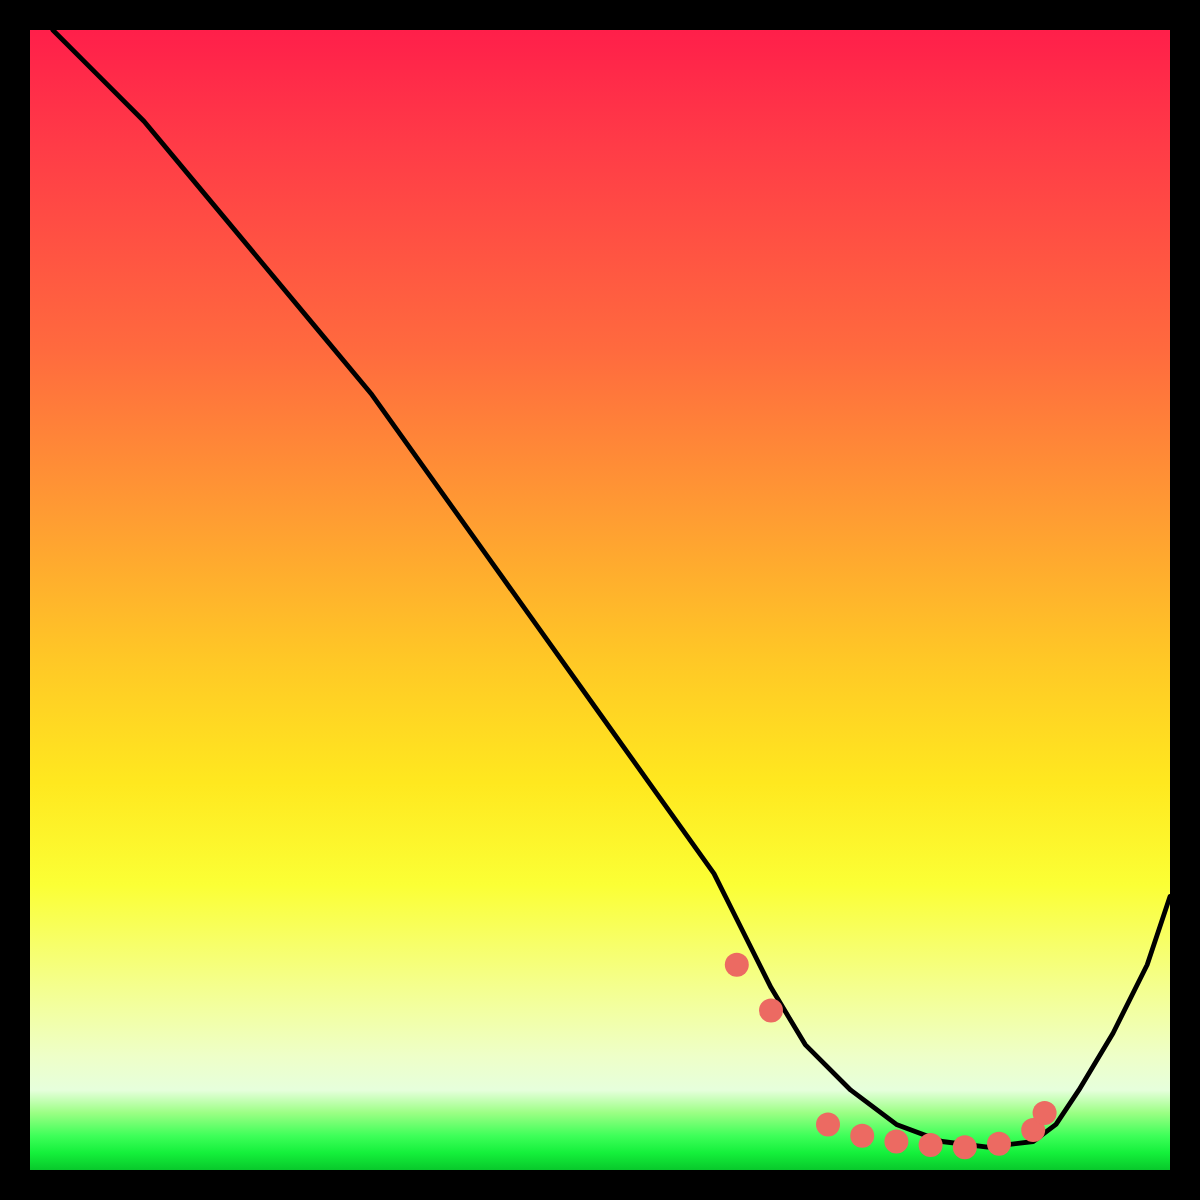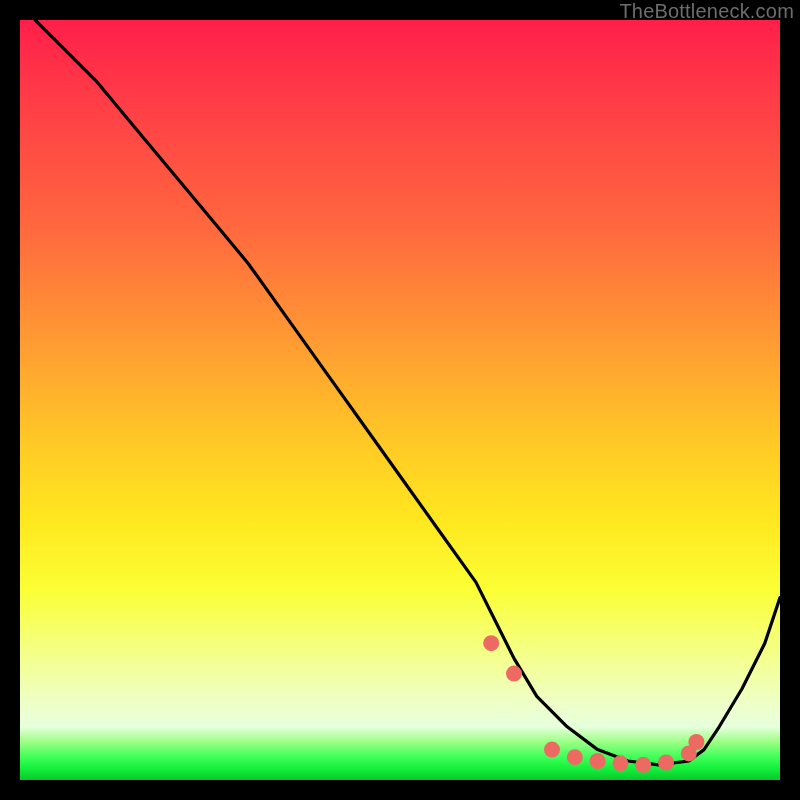--- a/index.html
+++ b/index.html
@@ -72,21 +72,20 @@
   }
   .marker {
     fill: #ec6a62;
     stroke: none;
   }
 </style>
 </head>
 <body>
 
 <div class="frame">
-  <div class="watermark">TheBottleneck.com</div>
   <div class="plot-area">
     <div class="gradient"></div>
     <svg class="curve" viewBox="0 0 760 760" preserveAspectRatio="none">
       <path class="curve-path" d="M15.2 0.0 L45.6 30.4 L76.0 60.8 L114.0 106.4 L152.0 152.0 L190.0 197.6 L228.0 243.2 L266.0 296.4 L304.0 349.6 L342.0 402.8 L380.0 456.0 L418.0 509.2 L456.0 562.4 L471.2 592.8 L494.0 638.4 L516.8 676.4 L547.2 706.8 L577.6 729.6 L608.0 741.0 L638.4 744.8 L668.8 741.0 L684.0 729.6 L699.2 706.8 L722.0 668.8 L744.8 623.2 L760.0 577.6"></path>
       <g>
           <circle class="marker" cx="471.2" cy="623.2" r="8"></circle>
           <circle class="marker" cx="494.0" cy="653.6" r="8"></circle>
           <circle class="marker" cx="532.0" cy="729.6" r="8"></circle>
           <circle class="marker" cx="554.8" cy="737.2" r="8"></circle>
           <circle class="marker" cx="577.6" cy="741.0" r="8"></circle>

